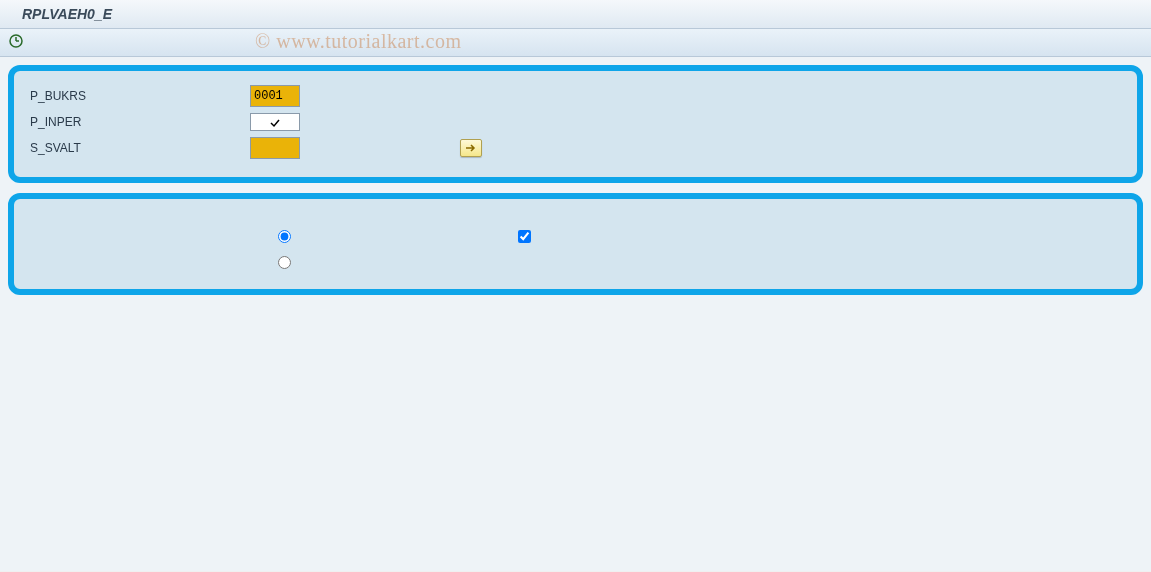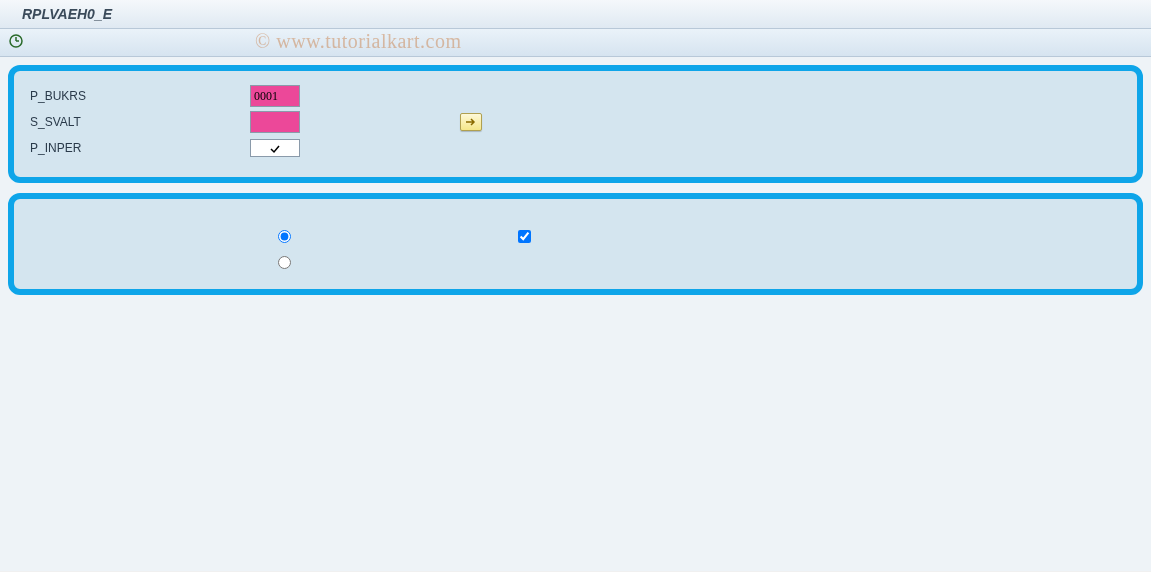--- a/index.html
+++ b/index.html
@@ -52,25 +52,25 @@
       margin-bottom: 4px;
       height: 22px;
     }
     .label {
       width: 220px;
       color: #2a3a4a;
       font-size: 12px;
     }
     input[type="text"] {
       border: 1px solid #8a9aaa;
-      background: #ec4899;
+      background: #eab308;
       height: 18px;
       padding: 10px 3px;
       font-size: 12px;
-      font-family: Liberation Serif, serif;
+      font-family: Liberation Mono, monospace;
     }
     .inp-small { width: 50px; }
     .inp-med { width: 80px; }
     .inp-focus { border: 1px solid #000; outline: none; }
     .to-label {
       width: 40px;
       margin-left: 40px;
       margin-right: 10px;
       color: #2a3a4a;
     }
@@ -139,34 +139,34 @@
 </div>
 
 <div class="content">
 
   <div class="panel">
     <div class="row">
       <span class="label">P_BUKRS</span>
       <input type="text" class="inp-small inp-focus" value="0001" style="">
     </div>
     <div class="row">
+      <span class="label">P_INPER</span>
+      <span class="checkbox-box">
+        <svg width="12" height="12" viewBox="0 0 12 12">
+          <path d="M2 6 L5 9 L10 3" fill="none" stroke="#000" stroke-width="1.5"></path>
+        </svg>
+      </span>
+    </div>
+    <div class="row">
       <span class="label">S_SVALT</span>
       <input type="text" class="inp-small" value="" style="">
       <span style="width:80px; margin-left:40px;"></span>
       <span class="multi-btn">
         <svg width="12" height="10" viewBox="0 0 12 10">
           <path d="M1 5 L8 5 M6 2 L9 5 L6 8" fill="none" stroke="#8a6a00" stroke-width="1.5"></path>
-        </svg>
-      </span>
-    </div>
-    <div class="row">
-      <span class="label">P_INPER</span>
-      <span class="checkbox-box">
-        <svg width="12" height="12" viewBox="0 0 12 12">
-          <path d="M2 6 L5 9 L10 3" fill="none" stroke="#000" stroke-width="1.5"></path>
         </svg>
       </span>
     </div>
   </div>
 
   <div class="panel panel2-inner">
     <div class="panel2-row">
       <span class="radio-col" style="padding-left:248px;">
         <input type="radio" name="r1" checked="" style="">
       </span>

